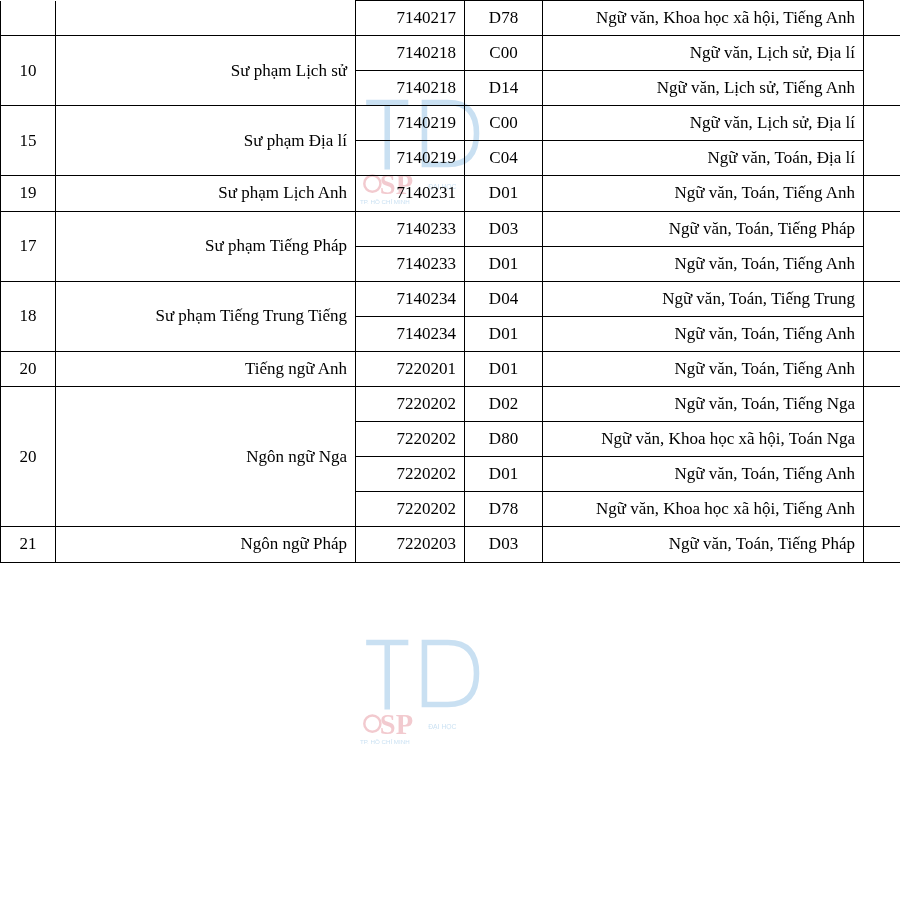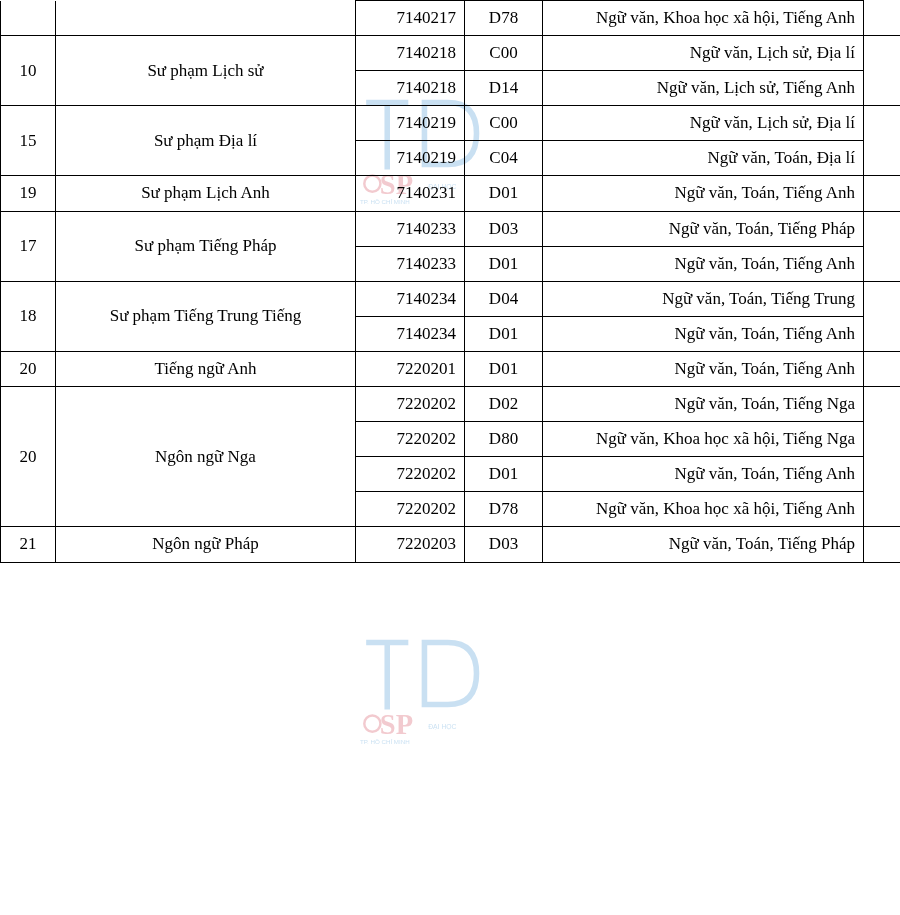--- a/index.html
+++ b/index.html
@@ -46,21 +46,21 @@
   }
   table.mytable td {
     border: 1px solid #000000;
     font-size: 17px;
     line-height: 1.3;
     vertical-align: middle;
     padding: 6px 8px;
     background: transparent;
   }
   td.c-stt { width: 38px; text-align: center; padding: 6px 2px; }
-  td.c-name { width: 283px; text-align: center; padding-left: 12px; }
+  td.c-name { width: 283px; text-align: right; padding-left: 12px; }
   td.c-code { width: 92px; text-align: right; padding: 6px 2px; }
   td.c-block { width: 61px; text-align: center; padding: 6px 2px; }
   td.c-subj { width: 304px; text-align: right; padding-left: 10px; }
   td.c-quota { width: 122px; text-align: center; padding: 6px 2px; }
 
   
   .nb-top { border-top: none !important; }
 </style>
 </head>
 <body>
@@ -186,21 +186,21 @@
       <td class="c-stt" rowspan="4">20</td>
       <td class="c-name" rowspan="4">Ngôn ngữ Nga</td>
       <td class="c-code">7220202</td>
       <td class="c-block">D02</td>
       <td class="c-subj">Ngữ văn, Toán, Tiếng Nga</td>
       <td class="c-quota" rowspan="4">120</td>
     </tr>
     <tr>
       <td class="c-code">7220202</td>
       <td class="c-block">D80</td>
-      <td class="c-subj">Ngữ văn, Khoa học xã hội, Tiếng Nga</td>
+      <td class="c-subj">Ngữ văn, Khoa học xã hội, Toán Nga</td>
     </tr>
     <tr>
       <td class="c-code">7220202</td>
       <td class="c-block">D01</td>
       <td class="c-subj">Ngữ văn, Toán, Tiếng Anh</td>
     </tr>
     <tr>
       <td class="c-code">7220202</td>
       <td class="c-block">D78</td>
       <td class="c-subj">Ngữ văn, Khoa học xã hội, Tiếng Anh</td>

